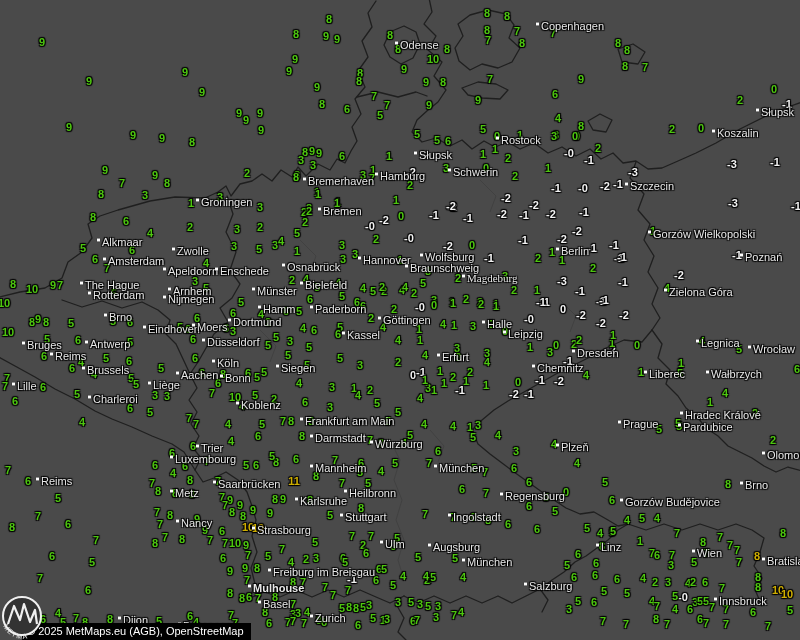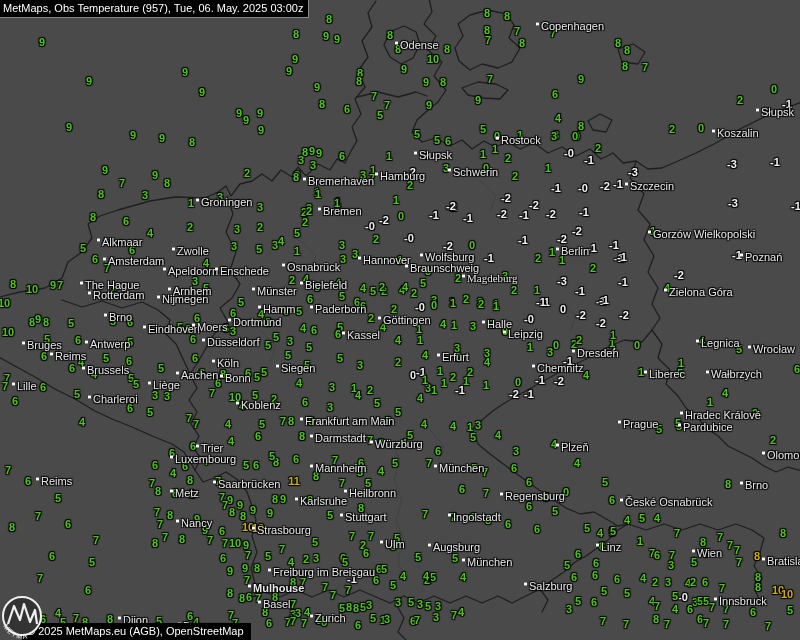--- a/index.html
+++ b/index.html
@@ -55,21 +55,20 @@
     <g stroke="#414141" stroke-width="1" fill="none">
       <path d="M390,440 L400,460 394,480 402,500 396,520 404,540 398,560 404,580"></path>
       <path d="M430,430 L444,446 438,462"></path>
       <path d="M260,330 L276,346 270,362"></path>
       <path d="M300,240 L316,256 310,272"></path>
       <path d="M480,180 L496,196 490,212"></path>
       <path d="M560,300 L576,316 570,332"></path>
     </g>
   </svg>
 
-  <div id="titlebar">MetMaps, Obs Temperature (957), Tue, 06. May. 2025 03:00z</div>
 
   <div id="stations">
       <span class="temp g" style="left: 42px; top: 42px;">9</span>
       <span class="temp g" style="left: 89px; top: 81px;">9</span>
       <span class="temp g" style="left: 185px; top: 72px;">9</span>
       <span class="temp g" style="left: 202px; top: 92px;">9</span>
       <span class="temp g" style="left: 239px; top: 113px;">9</span>
       <span class="temp g" style="left: 246px; top: 120px;">9</span>
       <span class="temp g" style="left: 260px; top: 113px;">9</span>
       <span class="temp g" style="left: 261px; top: 130px;">9</span>
@@ -697,21 +696,21 @@
       <span class="city" style="left: 196px; top: 202px;"><i class="dot"></i><span>Groningen</span></span>
       <span class="city" style="left: 97px; top: 242px;"><i class="dot"></i><span>Alkmaar</span></span>
       <span class="city" style="left: 172px; top: 251px;"><i class="dot"></i><span>Zwolle</span></span>
       <span class="city" style="left: 103px; top: 261px;"><i class="dot"></i><span>Amsterdam</span></span>
       <span class="city" style="left: 163px; top: 271px;"><i class="dot"></i><span>Apeldoorn</span></span>
       <span class="city" style="left: 215px; top: 271px;"><i class="dot"></i><span>Enschede</span></span>
       <span class="city" style="left: 282px; top: 267px;"><i class="dot"></i><span>Osnabrück</span></span>
       <span class="city" style="left: 80px; top: 285px;"><i class="dot"></i><span>The Hague</span></span>
       <span class="city" style="left: 88px; top: 295px;"><i class="dot"></i><span>Rotterdam</span></span>
       <span class="city" style="left: 168px; top: 291px;"><i class="dot"></i><span>Arnhem</span></span>
-      <span class="city" style="left: 157px; top: 299px;"><i class="dot"></i><span>Nijmegen</span></span>
+      <span class="city" style="left: 163px; top: 299px;"><i class="dot"></i><span>Nijmegen</span></span>
       <span class="city" style="left: 104px; top: 317px;"><i class="dot"></i><span>Brno</span></span>
       <span class="city" style="left: 143px; top: 329px;"><i class="dot"></i><span>Eindhoven</span></span>
       <span class="city" style="left: 22px; top: 345px;"><i class="dot"></i><span>Bruges</span></span>
       <span class="city" style="left: 50px; top: 356px;"><i class="dot"></i><span>Reims</span></span>
       <span class="city" style="left: 85px; top: 344px;"><i class="dot"></i><span>Antwerp</span></span>
       <span class="city" style="left: 82px; top: 370px;"><i class="dot"></i><span>Brussels</span></span>
       <span class="city" style="left: 12px; top: 386px;"><i class="dot"></i><span>Lille</span></span>
       <span class="city" style="left: 148px; top: 385px;"><i class="dot"></i><span>Liège</span></span>
       <span class="city" style="left: 176px; top: 375px;"><i class="dot"></i><span>Aachen</span></span>
       <span class="city" style="left: 88px; top: 399px;"><i class="dot"></i><span>Charleroi</span></span>
@@ -761,21 +760,21 @@
       <span class="city" style="left: 503px; top: 334px;"><i class="dot"></i><span>Leipzig</span></span>
       <span class="city" style="left: 532px; top: 368px;"><i class="dot"></i><span>Chemnitz</span></span>
       <span class="city" style="left: 572px; top: 353px;"><i class="dot"></i><span>Dresden</span></span>
       <span class="city" style="left: 618px; top: 424px;"><i class="dot"></i><span>Prague</span></span>
       <span class="city" style="left: 556px; top: 447px;"><i class="dot"></i><span>Plzeň</span></span>
       <span class="city" style="left: 644px; top: 374px;"><i class="dot"></i><span>Liberec</span></span>
       <span class="city" style="left: 680px; top: 415px;"><i class="dot"></i><span>Hradec Králové</span></span>
       <span class="city" style="left: 678px; top: 427px;"><i class="dot"></i><span>Pardubice</span></span>
       <span class="city" style="left: 762px; top: 455px;"><i class="dot"></i><span>Olomouc</span></span>
       <span class="city" style="left: 740px; top: 485px;"><i class="dot"></i><span>Brno</span></span>
-      <span class="city" style="left: 620px; top: 502px;"><i class="dot"></i><span>České Osnabrück</span></span>
+      <span class="city" style="left: 620px; top: 502px;"><i class="dot"></i><span>Gorzów Budějovice</span></span>
       <span class="city" style="left: 500px; top: 496px;"><i class="dot"></i><span>Regensburg</span></span>
       <span class="city" style="left: 448px; top: 517px;"><i class="dot"></i><span>Ingolstadt</span></span>
       <span class="city" style="left: 434px; top: 468px;"><i class="dot"></i><span>München</span></span>
       <span class="city" style="left: 596px; top: 547px;"><i class="dot"></i><span>Linz</span></span>
       <span class="city" style="left: 692px; top: 553px;"><i class="dot"></i><span>Wien</span></span>
       <span class="city" style="left: 762px; top: 561px;"><i class="dot"></i><span>Bratislava</span></span>
       <span class="city" style="left: 524px; top: 586px;"><i class="dot"></i><span>Salzburg</span></span>
       <span class="city" style="left: 714px; top: 601px;"><i class="dot"></i><span>Innsbruck</span></span>
       <span class="city" style="left: 696px; top: 343px;"><i class="dot"></i><span>Legnica</span></span>
       <span class="city" style="left: 748px; top: 349px;"><i class="dot"></i><span>Wrocław</span></span>

